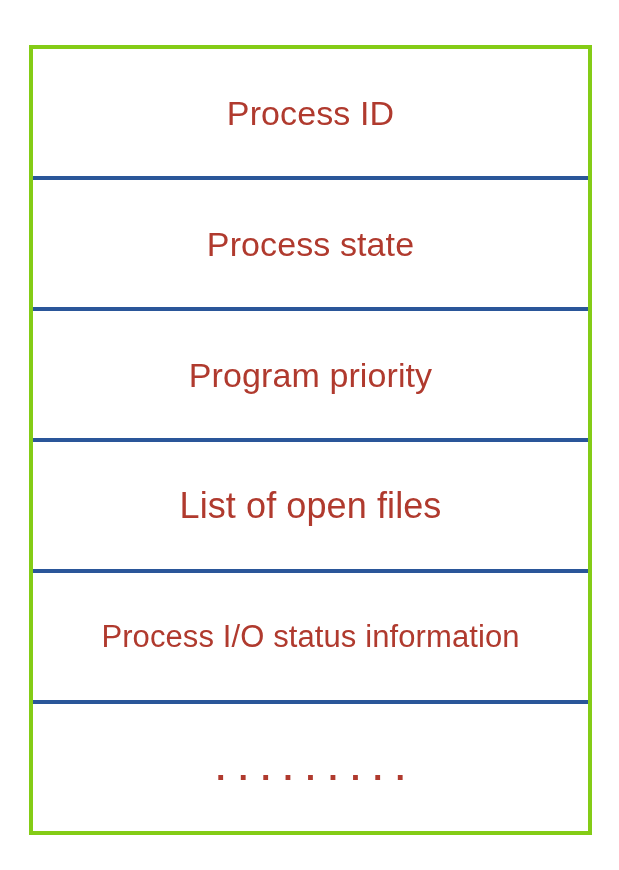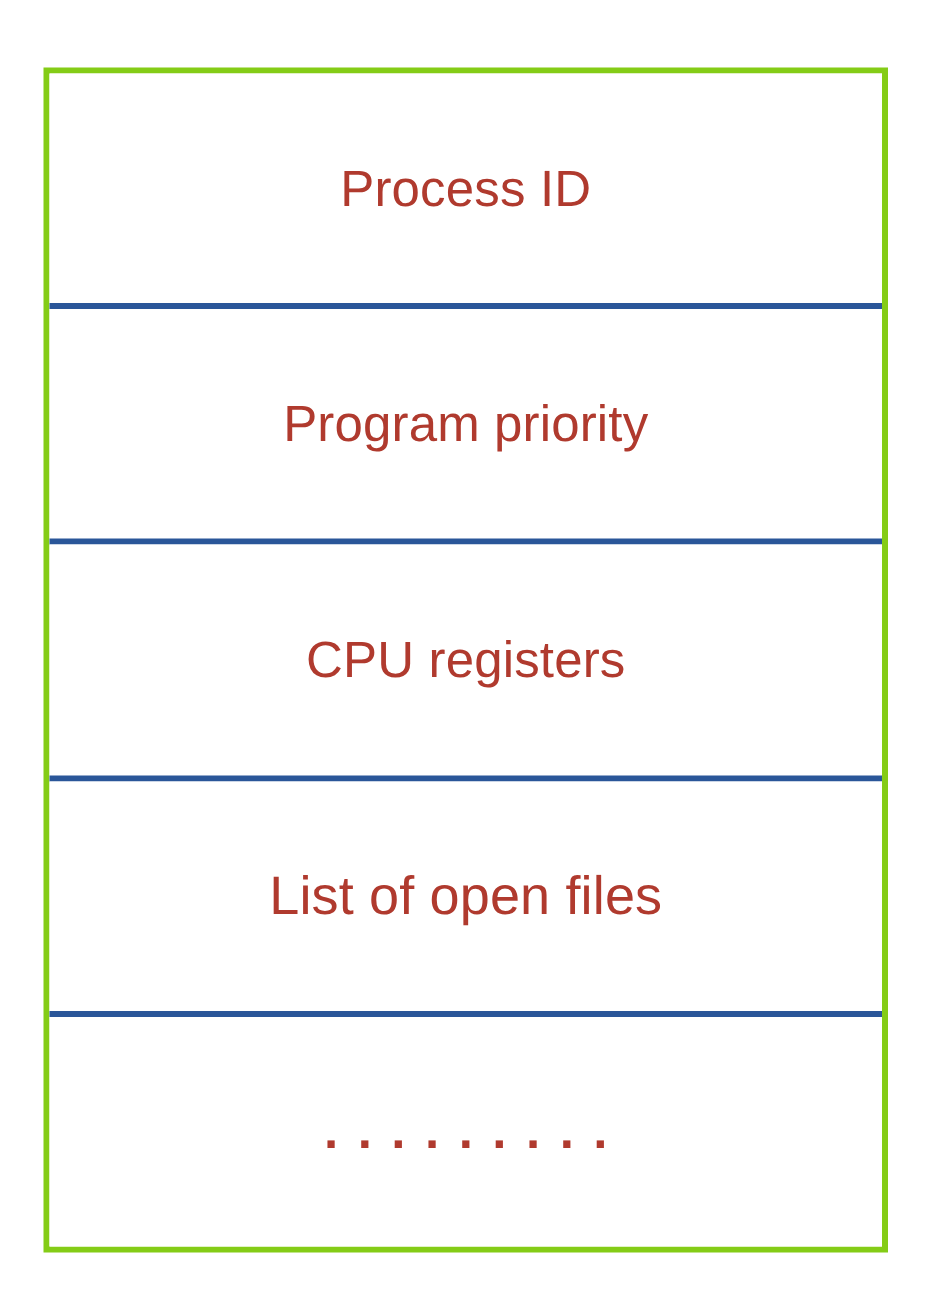--- a/index.html
+++ b/index.html
@@ -75,34 +75,37 @@
 </style>
 </head>
 <body>
 
 <div id="pcb-diagram">
 
   <div class="pcb-row">
     <span class="pcb-label size-medium">Process ID</span>
   </div>
 
+  <div class="pcb-row">
+    <span class="pcb-label size-medium">Process state</span>
+  </div>
 
   <div class="pcb-row">
     <span class="pcb-label size-medium">Program priority</span>
   </div>
 
 
 
-  <div class="pcb-row">
-    <span class="pcb-label size-medium">CPU registers</span>
-  </div>
 
 
   <div class="pcb-row">
     <span class="pcb-label size-large">List of open files</span>
   </div>
 
+  <div class="pcb-row">
+    <span class="pcb-label size-small">Process I/O status information</span>
+  </div>
 
   <div class="pcb-row">
     <span class="pcb-label ellipsis-dots">.........</span>
   </div>
 
 </div>
 
 </body></html>

